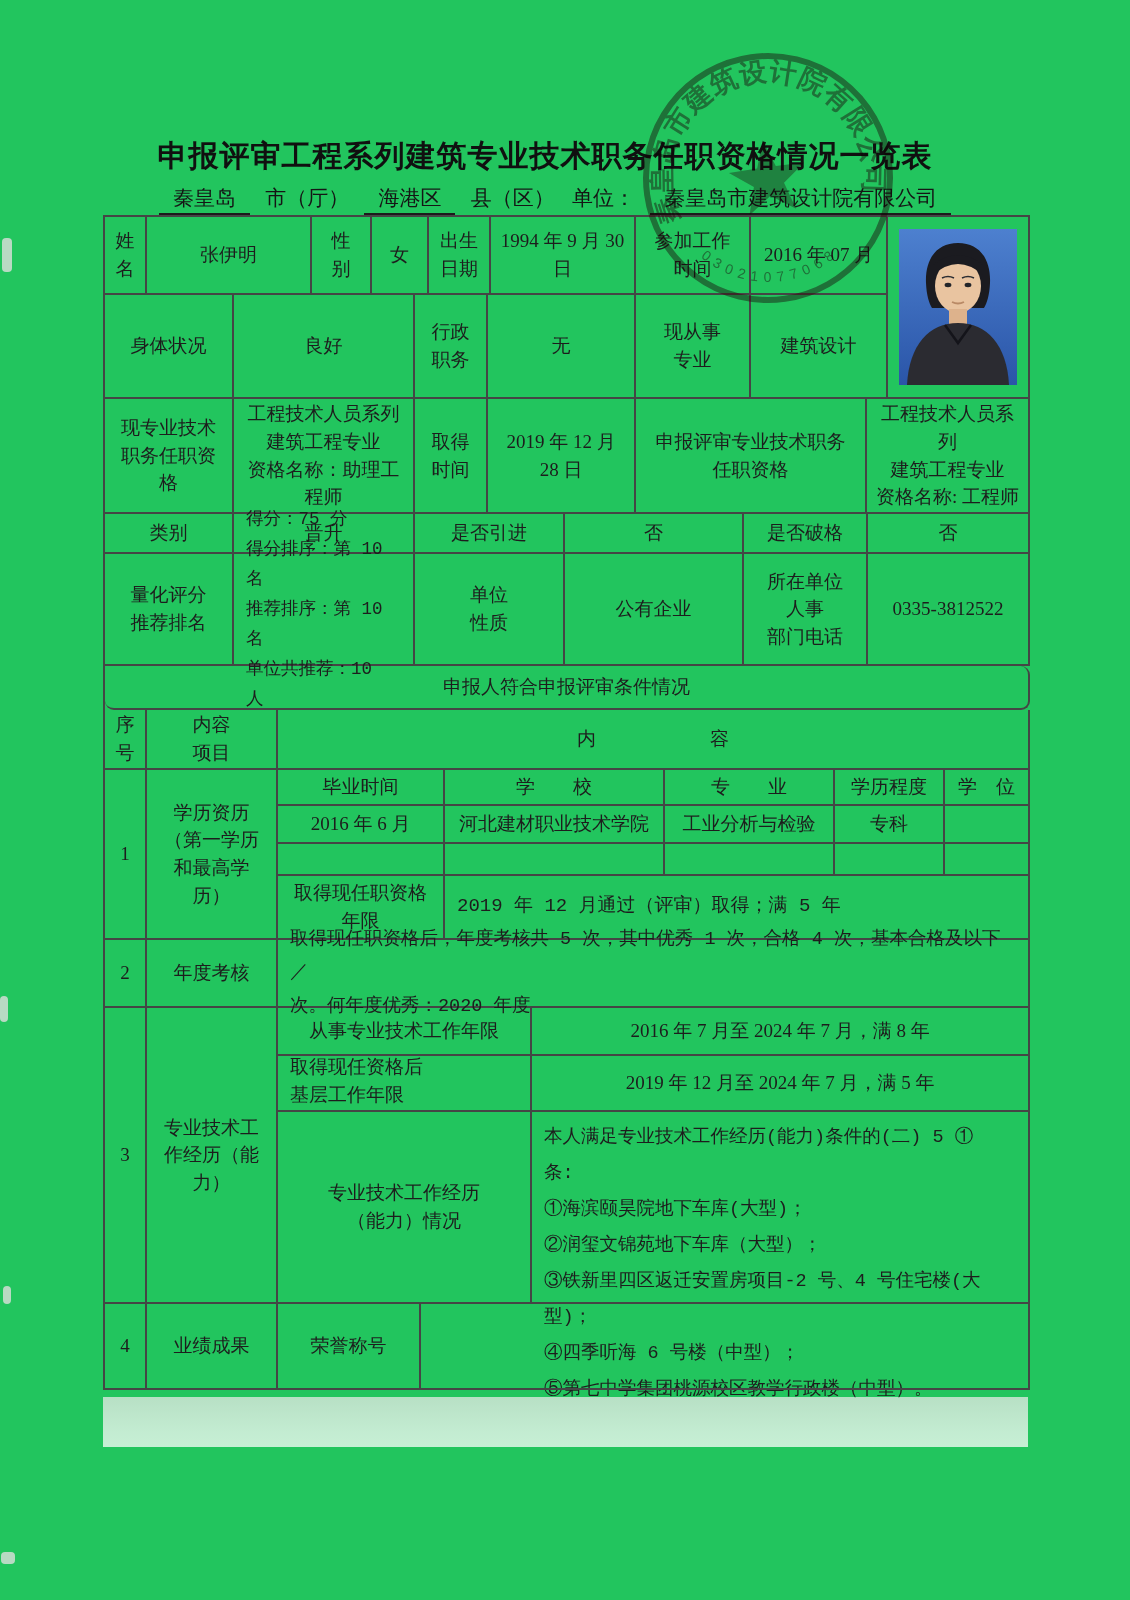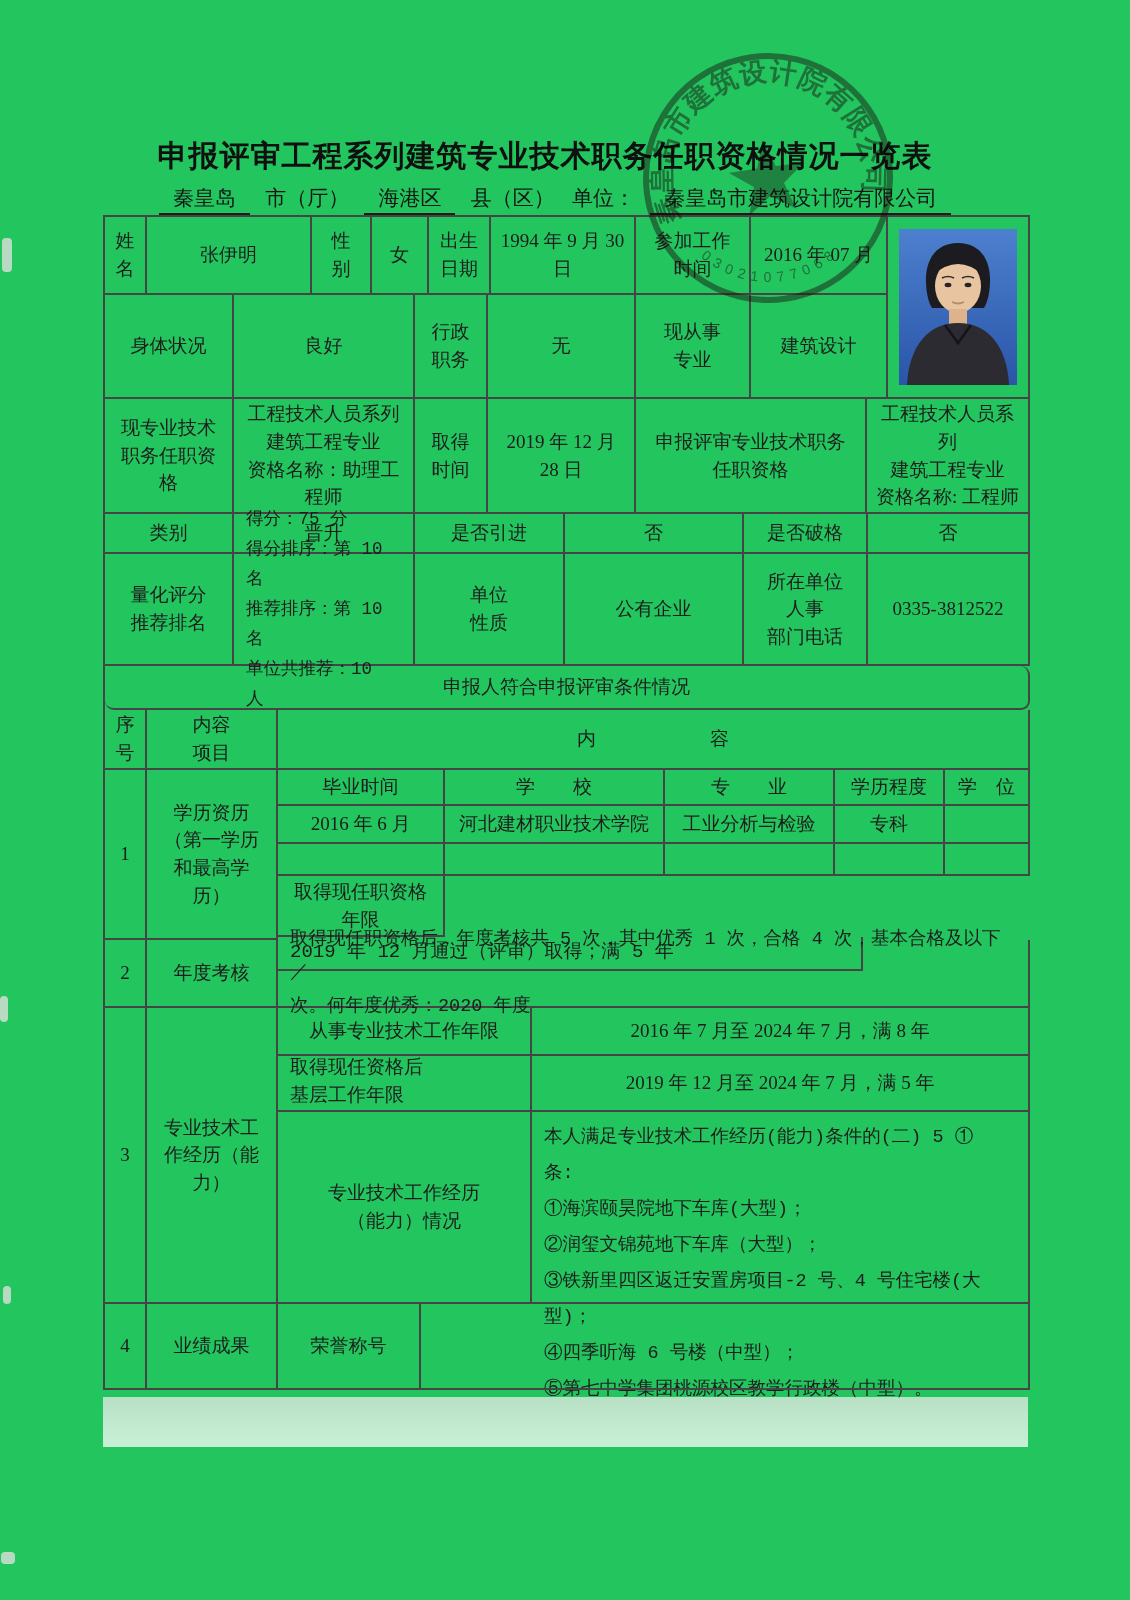--- a/index.html
+++ b/index.html
@@ -182,21 +182,21 @@
           <div class="c" style="width:110px;">专科</div>
           <div class="c" style="width:85px;"></div>
         </div>
         <div class="row" style="height:32px;">
           <div class="c" style="width:167px;"></div>
           <div class="c" style="width:220px;"></div>
           <div class="c" style="width:170px;"></div>
           <div class="c" style="width:110px;"></div>
           <div class="c" style="width:85px;"></div>
         </div>
-        <div class="row" style="height:64px;flex-direction:column;">
+        <div class="row" style="height:64px;">
           <div class="c" style="width:167px;">取得现任职资格
 年限</div>
           <div class="c left" style="width:585px;">2019 年   12   月通过（评审）取得；满   5   年</div>
         </div>
       </div>
     </div>
 
     <div class="row" style="height:68px;">
       <div class="c" style="width:42px;">2</div>
       <div class="c" style="width:131px;">年度考核</div>

